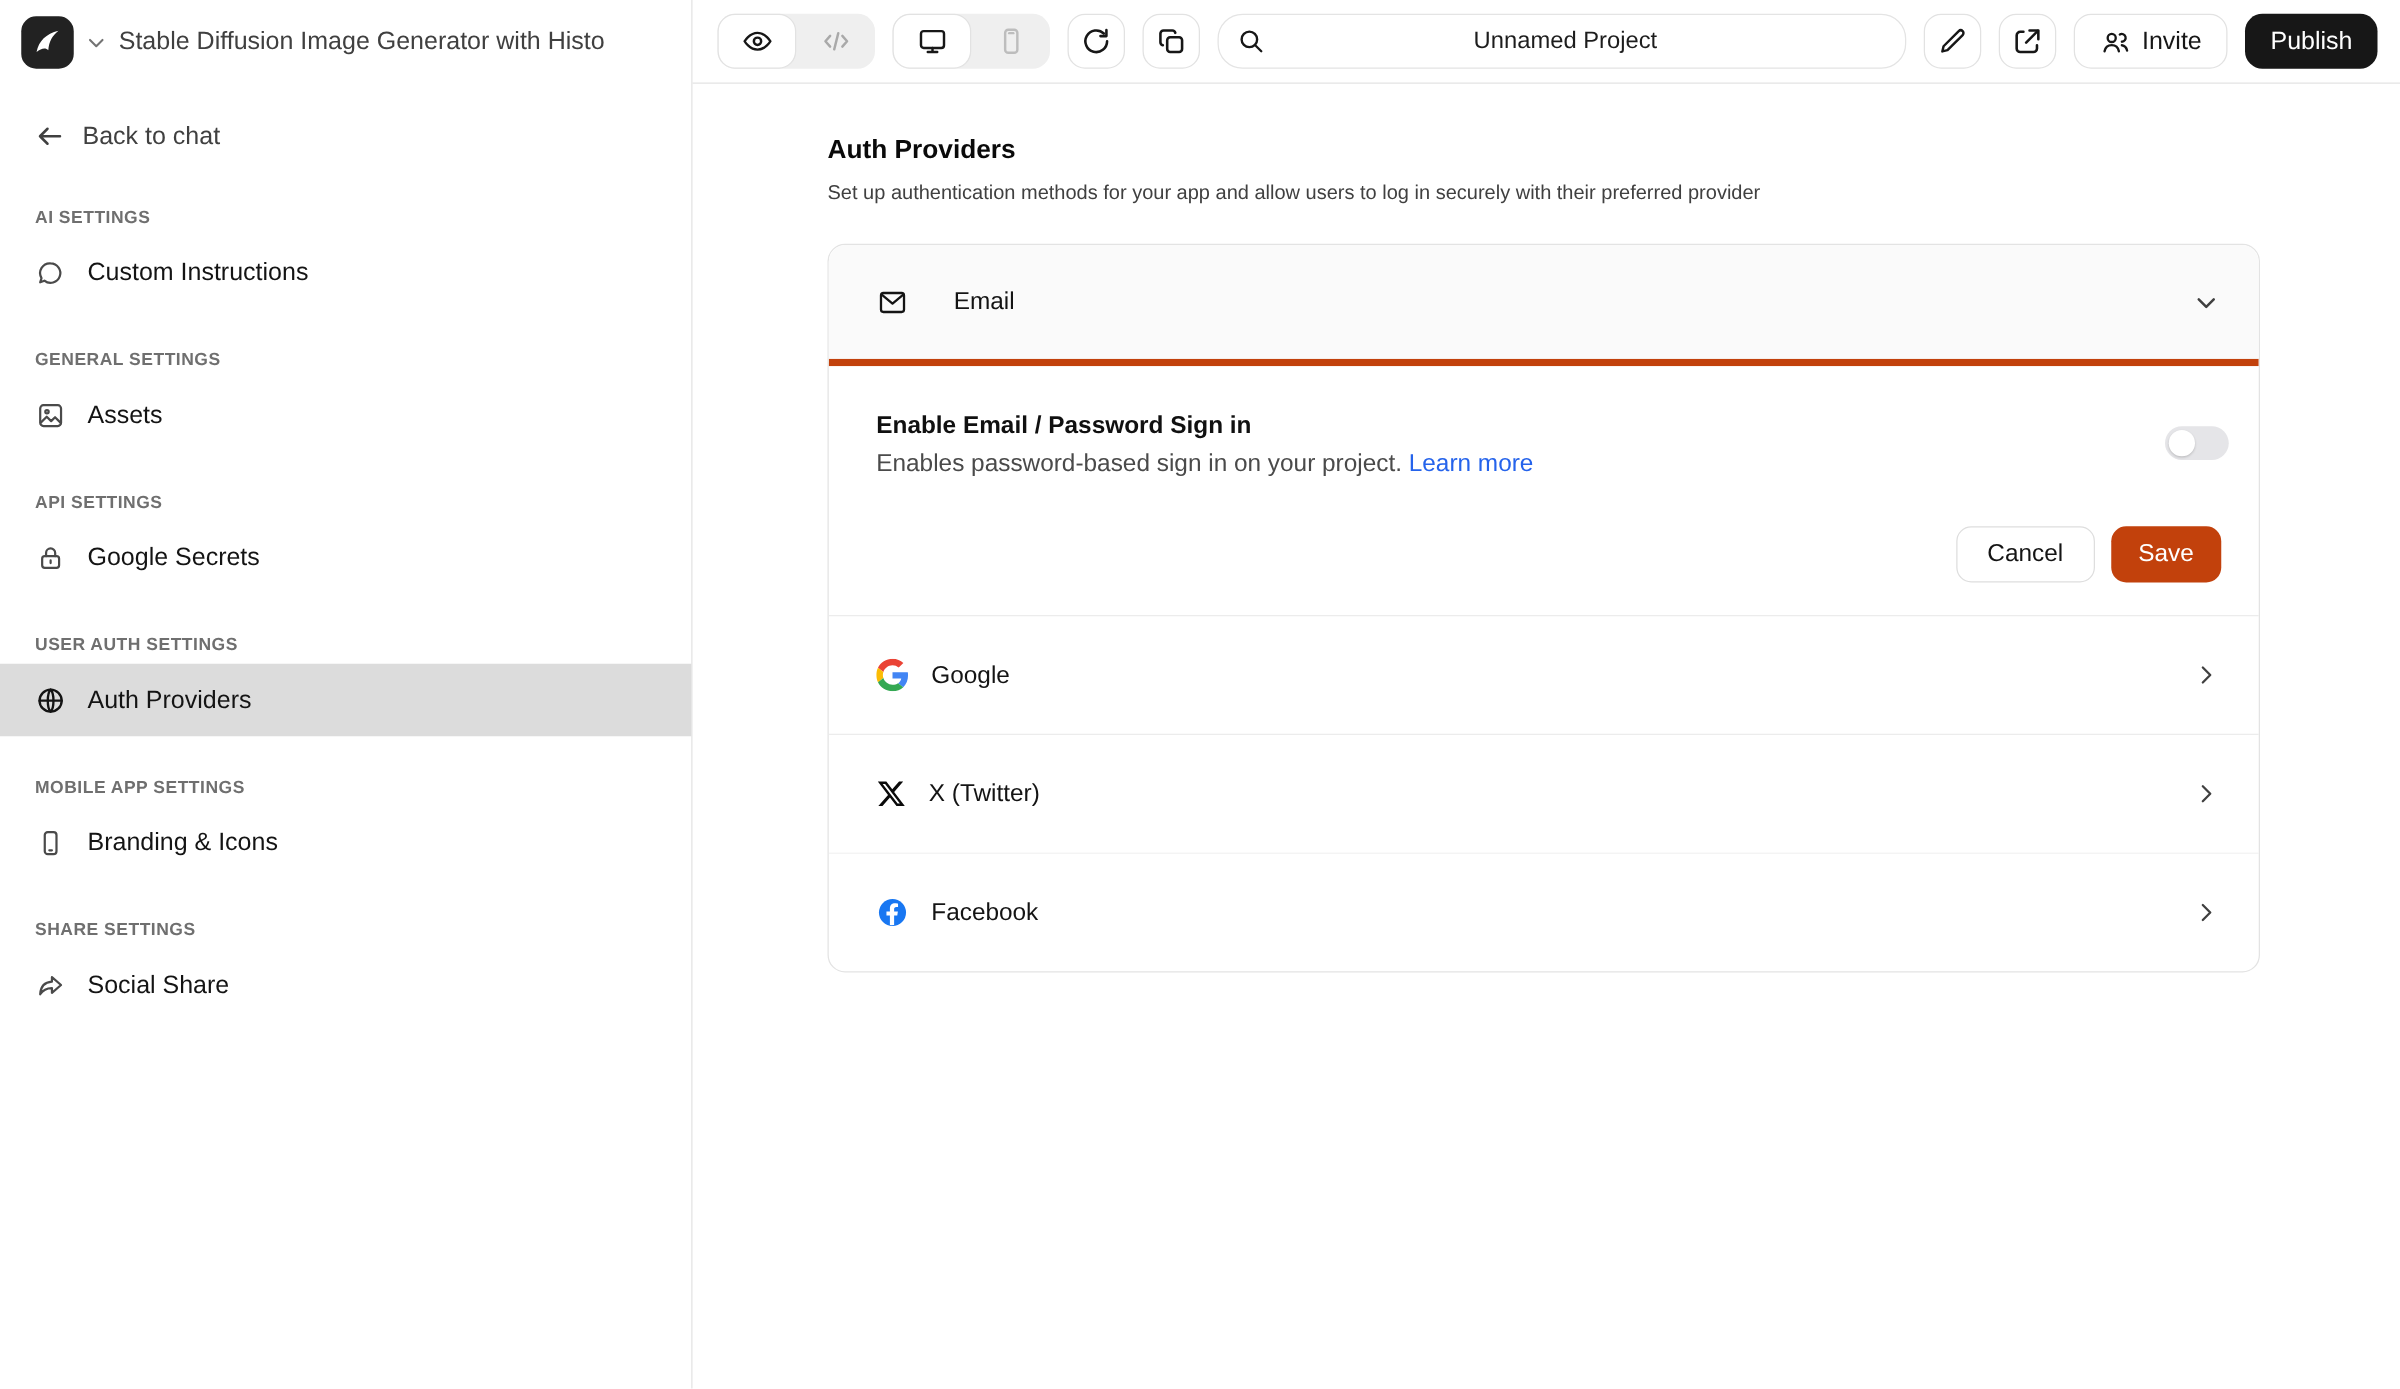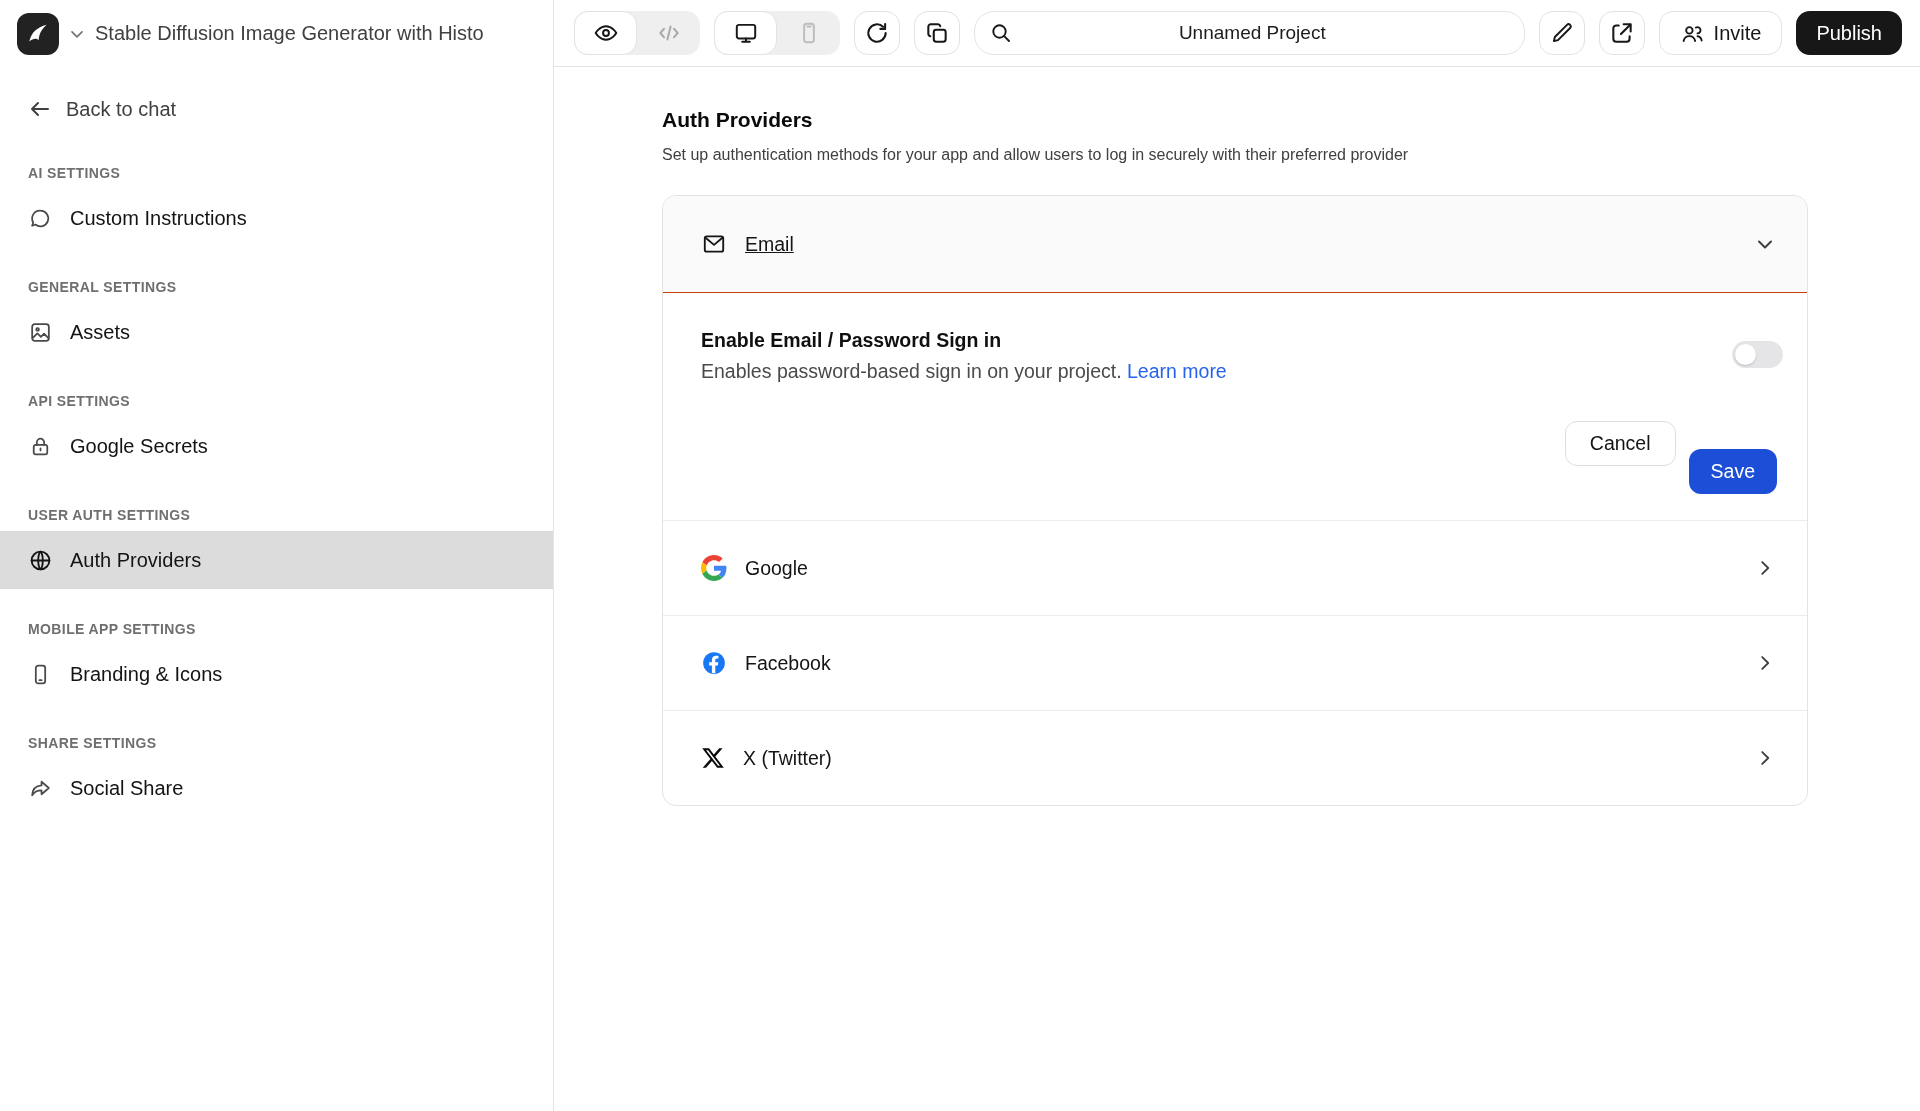--- a/index.html
+++ b/index.html
@@ -30,32 +30,32 @@
   .project-field { flex:1; height:44px; border:1px solid #e4e4e4; border-radius:20px; background:#fff; display:flex; align-items:center; padding:0 14px; gap:8px; cursor:text; }
   .project-field .pf-text { flex:1; text-align:center; font-size:19px; color:#1d1d1d; padding-right:26px; }
   .pill-btn { height:44px; display:flex; align-items:center; gap:9px; border-radius:14px; border:1px solid #e2e2e2; background:#fff; padding:0 20px; font-size:20px; color:#171717; cursor:pointer; font-family:inherit; }
   .publish-btn { height:44px; border-radius:14px; border:none; background:#171717; color:#fff; padding:0 20px; font-size:20px; cursor:pointer; font-family:inherit; }
 
   
   .content { flex:1; overflow:auto; padding:41px 112px 60px 108px; }
   .page-title { font-size:21px; font-weight:700; color:#0a0a0a; }
   .page-subtitle { margin-top:14px; font-size:16px; color:#404040; }
   .card { margin-top:31px; border:1px solid #e3e3e3; border-radius:14px; background:#fff; }
-  .card-header { display:flex; align-items:center; gap:18px; height:97px; padding:0 30px 0 38px; background:#fafafa; border-bottom:1px solid #c2410c; border-radius:14px 14px 0 0; cursor:pointer;text-decoration:underline; }
+  .card-header { display:flex; align-items:center; gap:36px; height:97px; padding:0 30px 0 38px; background:#fafafa; border-bottom:6px solid #c2410c; border-radius:14px 14px 0 0; cursor:pointer; }
   .card-header .hdr-label { font-size:19.5px; font-weight:500; color:#141414; }
   .spacer { margin-left:auto; }
   .email-body { position:relative; padding:36px 30px 26px 38px; }
   .email-title { font-size:19.5px; font-weight:700; color:#101010; }
   .email-desc { margin-top:8px; font-size:19.5px; color:#4a4a4a; }
   .email-desc a { color:#2563eb; text-decoration:none; cursor:pointer; }
   .toggle { position:absolute; top:48px; right:24px; width:51px; height:27px; border-radius:14px; background:#e5e5e8; cursor:pointer; }
   .toggle .knob { position:absolute; top:3px; left:3px; width:21px; height:21px; border-radius:50%; background:#fff; box-shadow:0 1px 2px rgba(0,0,0,.18); }
   .actions { display:flex; justify-content:flex-end; gap:13px; margin-top:38px; }
   .cancel-btn { height:45px; padding:0 24px; border-radius:12px; border:1px solid #dedede; background:#fff; font-size:19.5px; color:#141414; cursor:pointer; font-family:inherit; }
-  .save-btn { height:45px; padding:0 22px; border-radius:12px; border:none; background:#1d4ed8; color:#fff; font-size:19.5px; cursor:pointer; font-family:inherit;margin-top:28px; }
+  .save-btn { height:45px; padding:0 22px; border-radius:12px; border:none; background:#c2410c; color:#fff; font-size:19.5px; cursor:pointer; font-family:inherit; }
   .provider-row { display:flex; align-items:center; gap:18px; height:95px; padding:0 31px 0 38px; border-top:1px solid #ececec; cursor:pointer; }
   .provider-row:first-of-type { border-top:none; }
   .provider-row .p-label { font-size:19.5px; color:#141414; }
   .provider-row:last-child { border-radius:0 0 14px 14px; }
   .chev { color:#404040; }
 </style>
 </head>
 <body>
 
 <div class="app">
@@ -255,35 +255,35 @@
               <path fill="#FBBC05" d="M10.53 28.59c-.48-1.45-.76-2.99-.76-4.59s.27-3.14.76-4.59l-7.98-6.19C.92 16.46 0 20.12 0 24c0 3.88.92 7.54 2.56 10.78l7.97-6.19z"></path>
               <path fill="#34A853" d="M24 48c6.48 0 11.93-2.13 15.89-5.81l-7.73-6c-2.15 1.45-4.92 2.3-8.16 2.3-6.26 0-11.57-4.22-13.47-9.91l-7.98 6.19C6.51 42.62 14.62 48 24 48z"></path>
             </svg>
           <span class="p-label">Google</span>
           <svg class="spacer chev" width="22" height="22" viewBox="0 0 24 24" fill="none" stroke="currentColor" stroke-width="2" stroke-linecap="round" stroke-linejoin="round">
               <path d="M9 5.5l6.5 6.5L9 18.5"></path>
             </svg>
         </div>
 
         <div class="provider-row">
+          <svg width="24" height="24" viewBox="0 0 24 24" fill="#0a0a0a">
+              <path d="M18.244 2.25h3.308l-7.227 8.26 8.502 11.24H16.17l-5.214-6.817L4.99 21.75H1.68l7.73-8.835L1.254 2.25H8.08l4.713 6.231 5.451-6.231zm-1.161 17.52h1.833L7.084 4.126H5.117l11.966 15.644z"></path>
+            </svg>
+          <span class="p-label">X (Twitter)</span>
+          <svg class="spacer chev" width="22" height="22" viewBox="0 0 24 24" fill="none" stroke="currentColor" stroke-width="2" stroke-linecap="round" stroke-linejoin="round">
+              <path d="M9 5.5l6.5 6.5L9 18.5"></path>
+            </svg>
+        </div>
+
+        <div class="provider-row">
           <svg width="26" height="26" viewBox="0 0 24 24">
               <circle cx="12" cy="12" r="10" fill="#1877F2"></circle>
               <path fill="#fff" d="M15.53 14.23l.44-2.89h-2.77v-1.87c0-.79.39-1.56 1.63-1.56h1.26V5.45s-1.14-.2-2.24-.2c-2.28 0-3.77 1.38-3.77 3.89v2.2H7.54v2.89h2.54v6.99c.51.08 1.03.12 1.56.12s1.05-.04 1.56-.12v-6.99h2.33z"></path>
             </svg>
           <span class="p-label">Facebook</span>
-          <svg class="spacer chev" width="22" height="22" viewBox="0 0 24 24" fill="none" stroke="currentColor" stroke-width="2" stroke-linecap="round" stroke-linejoin="round">
-              <path d="M9 5.5l6.5 6.5L9 18.5"></path>
-            </svg>
-        </div>
-
-        <div class="provider-row">
-          <svg width="24" height="24" viewBox="0 0 24 24" fill="#0a0a0a">
-              <path d="M18.244 2.25h3.308l-7.227 8.26 8.502 11.24H16.17l-5.214-6.817L4.99 21.75H1.68l7.73-8.835L1.254 2.25H8.08l4.713 6.231 5.451-6.231zm-1.161 17.52h1.833L7.084 4.126H5.117l11.966 15.644z"></path>
-            </svg>
-          <span class="p-label">X (Twitter)</span>
           <svg class="spacer chev" width="22" height="22" viewBox="0 0 24 24" fill="none" stroke="currentColor" stroke-width="2" stroke-linecap="round" stroke-linejoin="round">
               <path d="M9 5.5l6.5 6.5L9 18.5"></path>
             </svg>
         </div>
 
       </section>
     </main>
   </div>
 </div>
 

